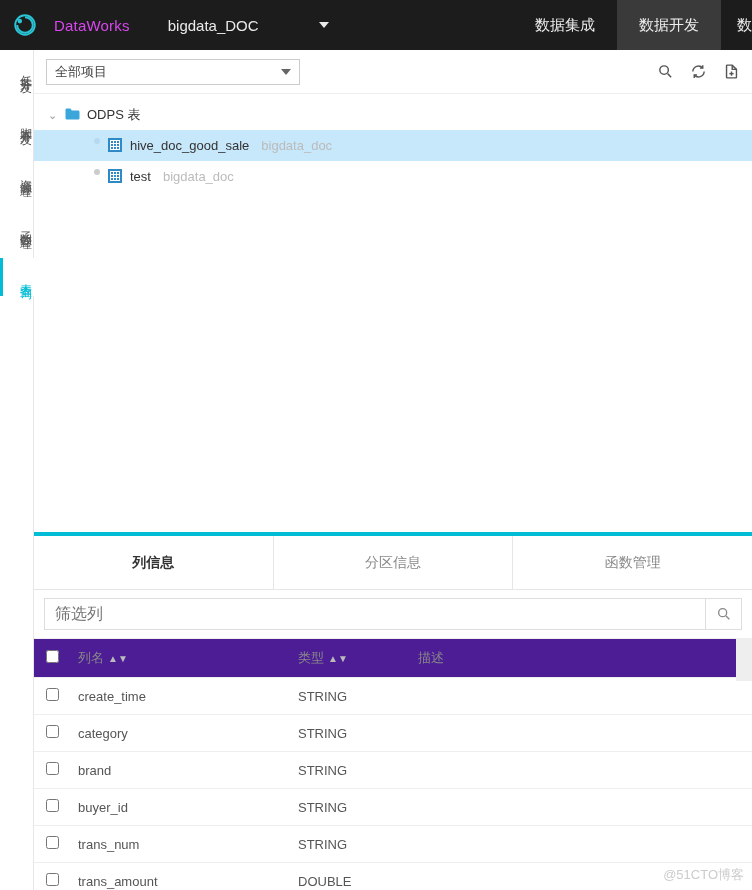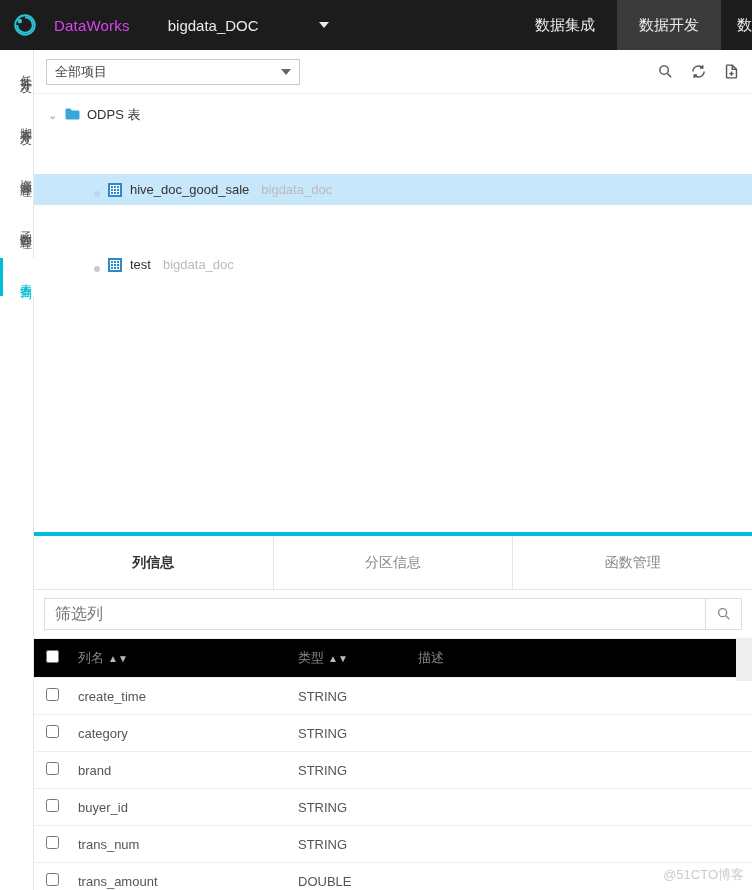--- a/index.html
+++ b/index.html
@@ -30,21 +30,21 @@
 .select { width: 254px; height: 26px; border: 1px solid #ccc; display: flex; align-items: center; padding: 0 8px; font-size: 13px; color: #444; position: relative; cursor: pointer; }
 .select .sel-caret { margin-left: auto; width: 0; height: 0; border-left: 5px solid transparent; border-right: 5px solid transparent; border-top: 6px solid #666; }
 .tool-icons { margin-left: auto; display: flex; gap: 16px; color: #555; }
 .tool-icons svg { width: 17px; height: 17px; cursor: pointer; }
 
 
 .tree { padding: 6px 0 10px 0; }
 .tree-root { display: flex; align-items: center; gap: 6px; padding: 6px 10px 6px 14px; color: #333; cursor: pointer; }
 .chev { color: #999; font-size: 11px; width: 10px; }
 .folder-ico { color: #2ea3d6; }
-.tree-node { display: flex; align-items: flex-end; gap: 8px; padding: 8px 10px 8px 60px; cursor: pointer; margin-top: 44px; }
+.tree-node { display: flex; align-items: flex-start; gap: 8px; padding: 8px 10px 8px 60px; cursor: pointer; }
 .tree-node.sel { background: #c7e7fb; }
 .dot { width: 6px; height: 6px; border-radius: 50%; background: #ccc; }
 .dot.sel { background: #b7d9ef; }
 .table-ico { width: 14px; height: 14px; background: #3089c7; display: inline-flex; align-items: center; justify-content: center; }
 .table-ico::before { content: ""; width: 10px; height: 10px; background: linear-gradient(#fff 1px, transparent 1px) 0 0/100% 3px, linear-gradient(90deg,#fff 1px, transparent 1px) 0 0/3px 100%; }
 .node-name { color: #333; }
 .node-suffix { color: #bbb; margin-left: 4px; }
 
 
 .bottom { margin-top: auto; border-top: 4px solid #00bcd4; display: flex; flex-direction: column; height: 358px; }
@@ -57,21 +57,21 @@
 .filter-box { flex: 1; height: 32px; border: 1px solid #ddd; display: flex; align-items: center; }
 .filter-box input { flex: 1; border: none; outline: none; padding: 0 10px; font-size: 16px; color: #555; }
 .filter-box .sbtn { width: 36px; height: 100%; border-left: 1px solid #ddd; display: flex; align-items: center; justify-content: center; color: #888; cursor: pointer; }
 
 .grid-wrap { flex: 1; overflow: hidden; position: relative; }
 .grid-scroll { position: absolute; inset: 0; overflow-y: auto; }
 .scrollbar-fake { position: absolute; right: 0; top: 0; width: 16px; height: 42px; background: #eee; }
 
 table.grid { width: 100%; border-collapse: collapse; }
 .grid th, .grid td { text-align: left; font-weight: normal; border-bottom: 1px solid #eee; padding: 10px 8px; font-size: 13px; color: #555; }
-.grid thead th { background: #000000; color: #888; }
+.grid thead th { background: #4c1d95; color: #888; }
 .grid .chk { width: 36px; text-align: center; }
 .grid .col-name { width: 220px; }
 .grid .col-type { width: 120px; }
 .sort { color: #bbb; font-size: 10px; display: inline-flex; flex-direction: column; line-height: 6px; margin-left: 4px; vertical-align: middle; }
 input[type=checkbox] { width: 13px; height: 13px; }
 
 .watermark { position: absolute; right: 8px; bottom: 6px; color: #ccc; font-size: 13px; }
 </style>
 </head>
 <body>

